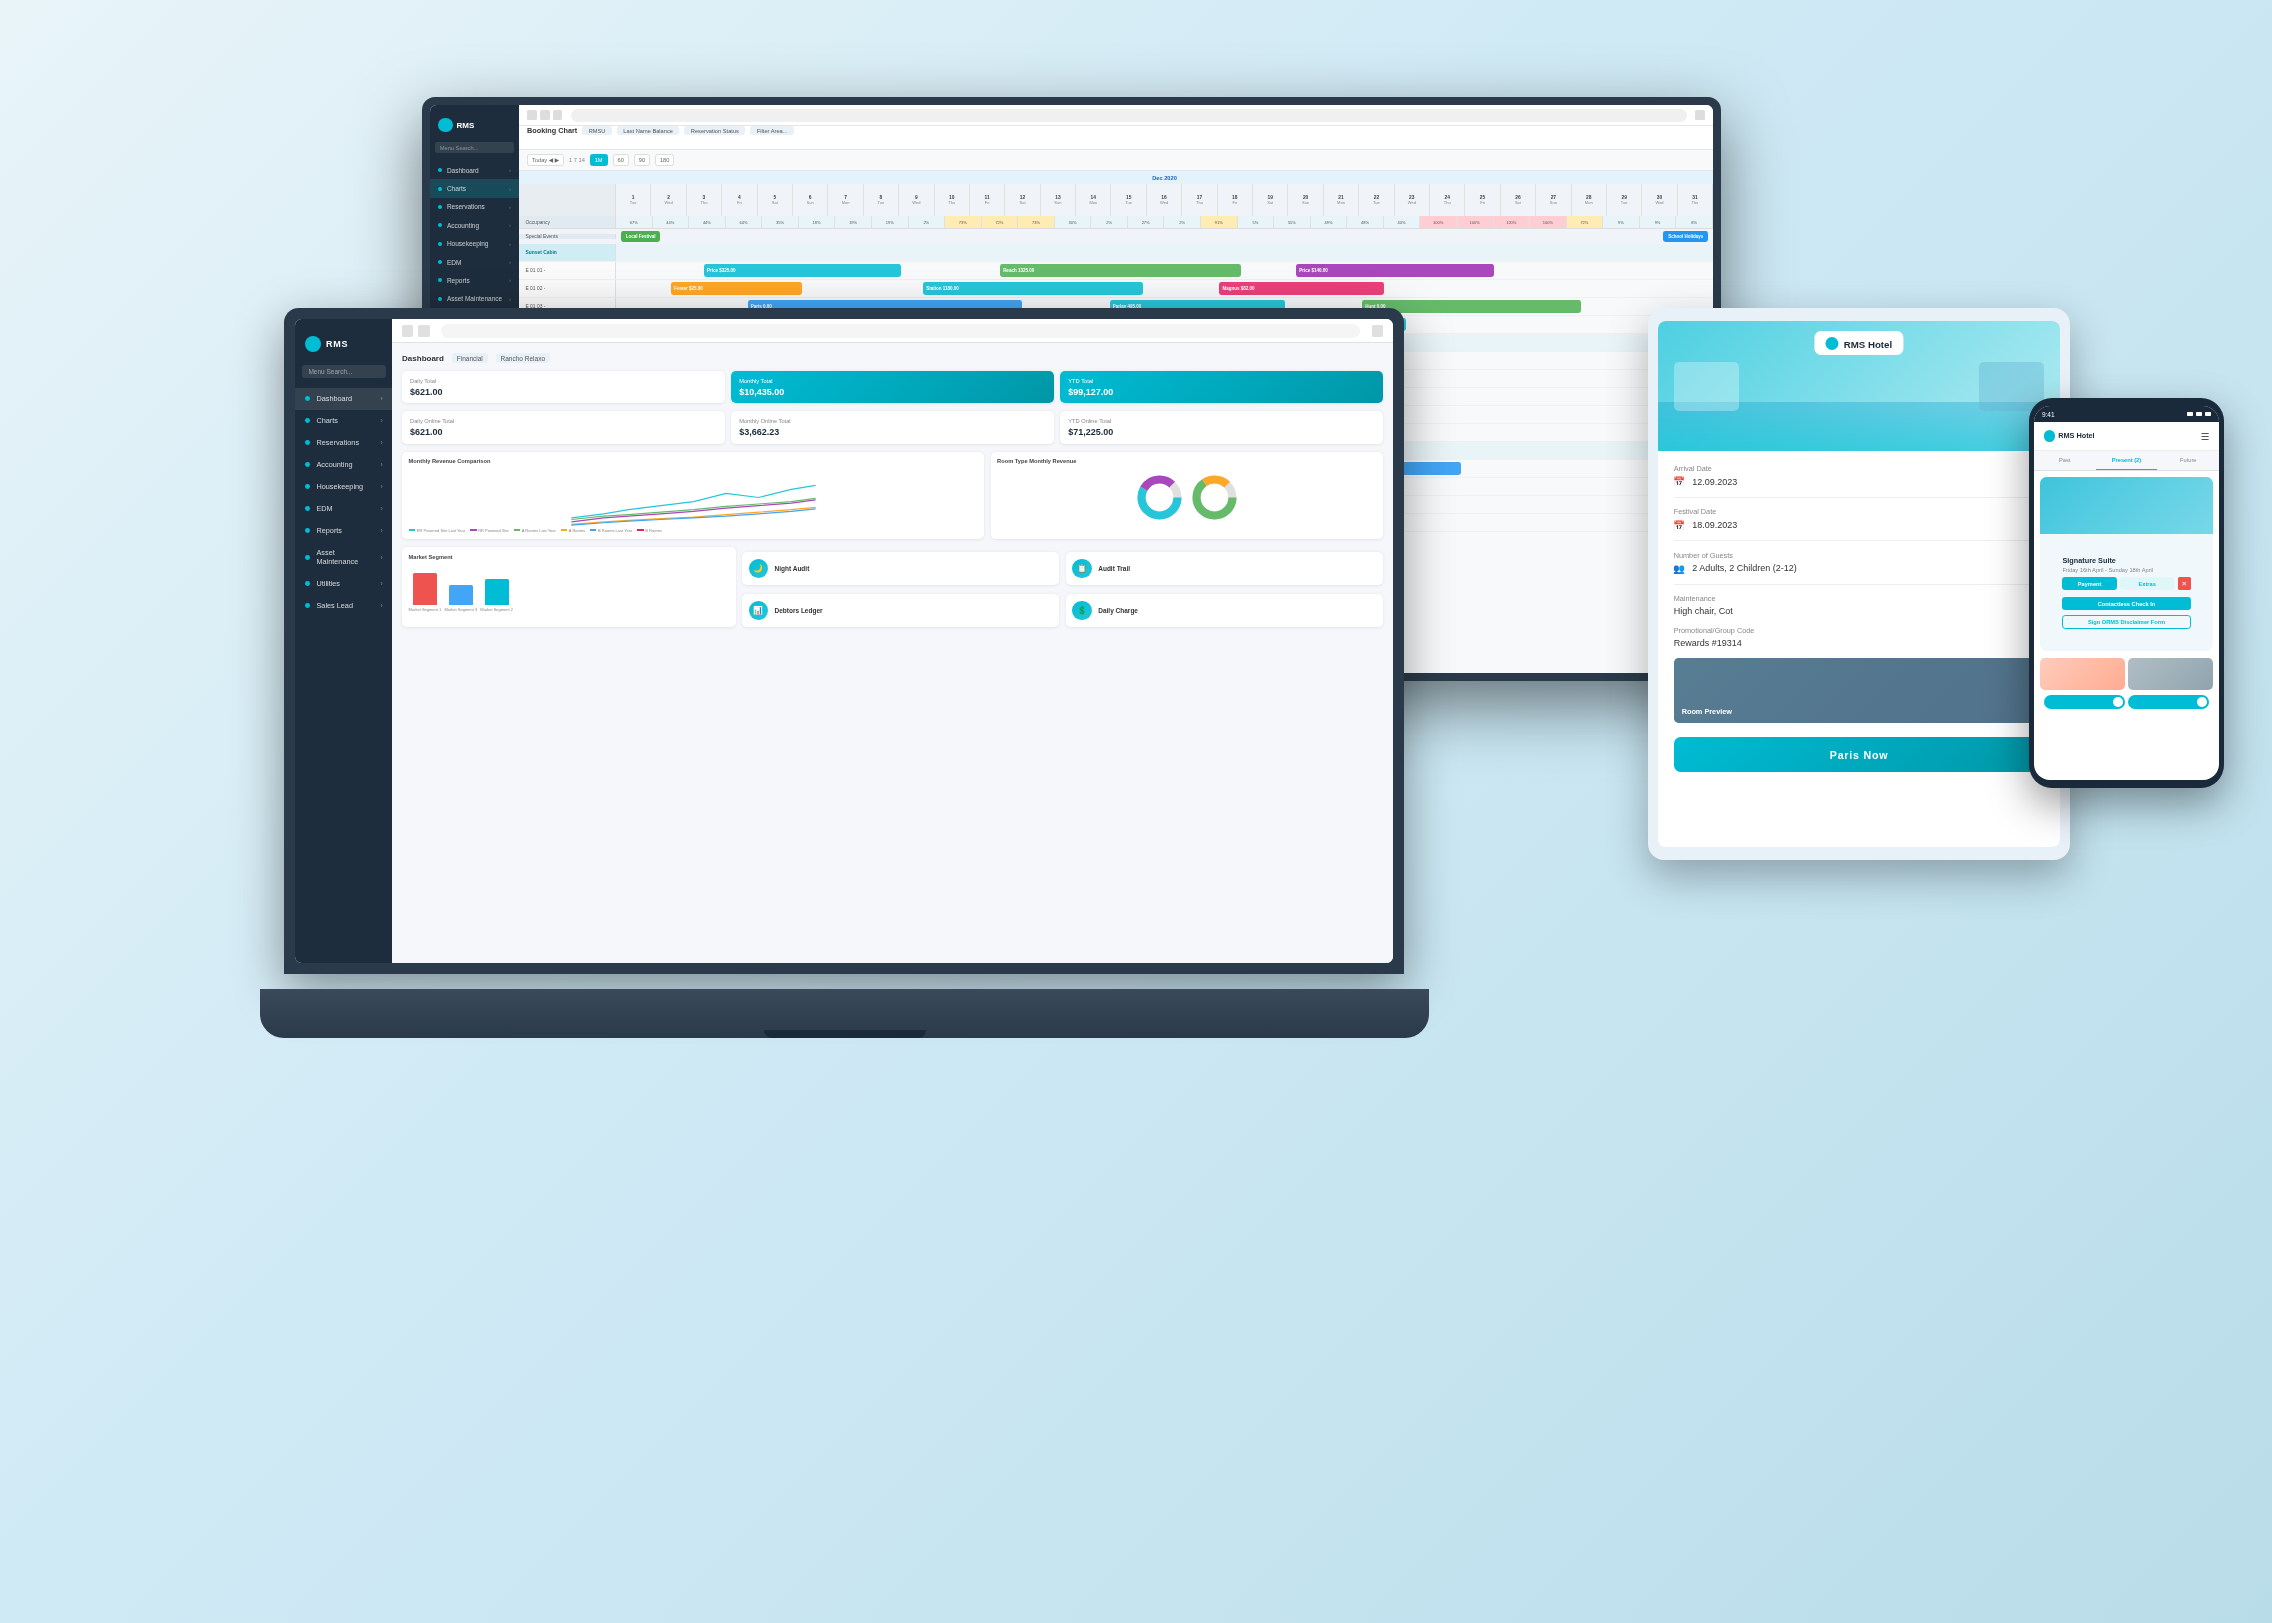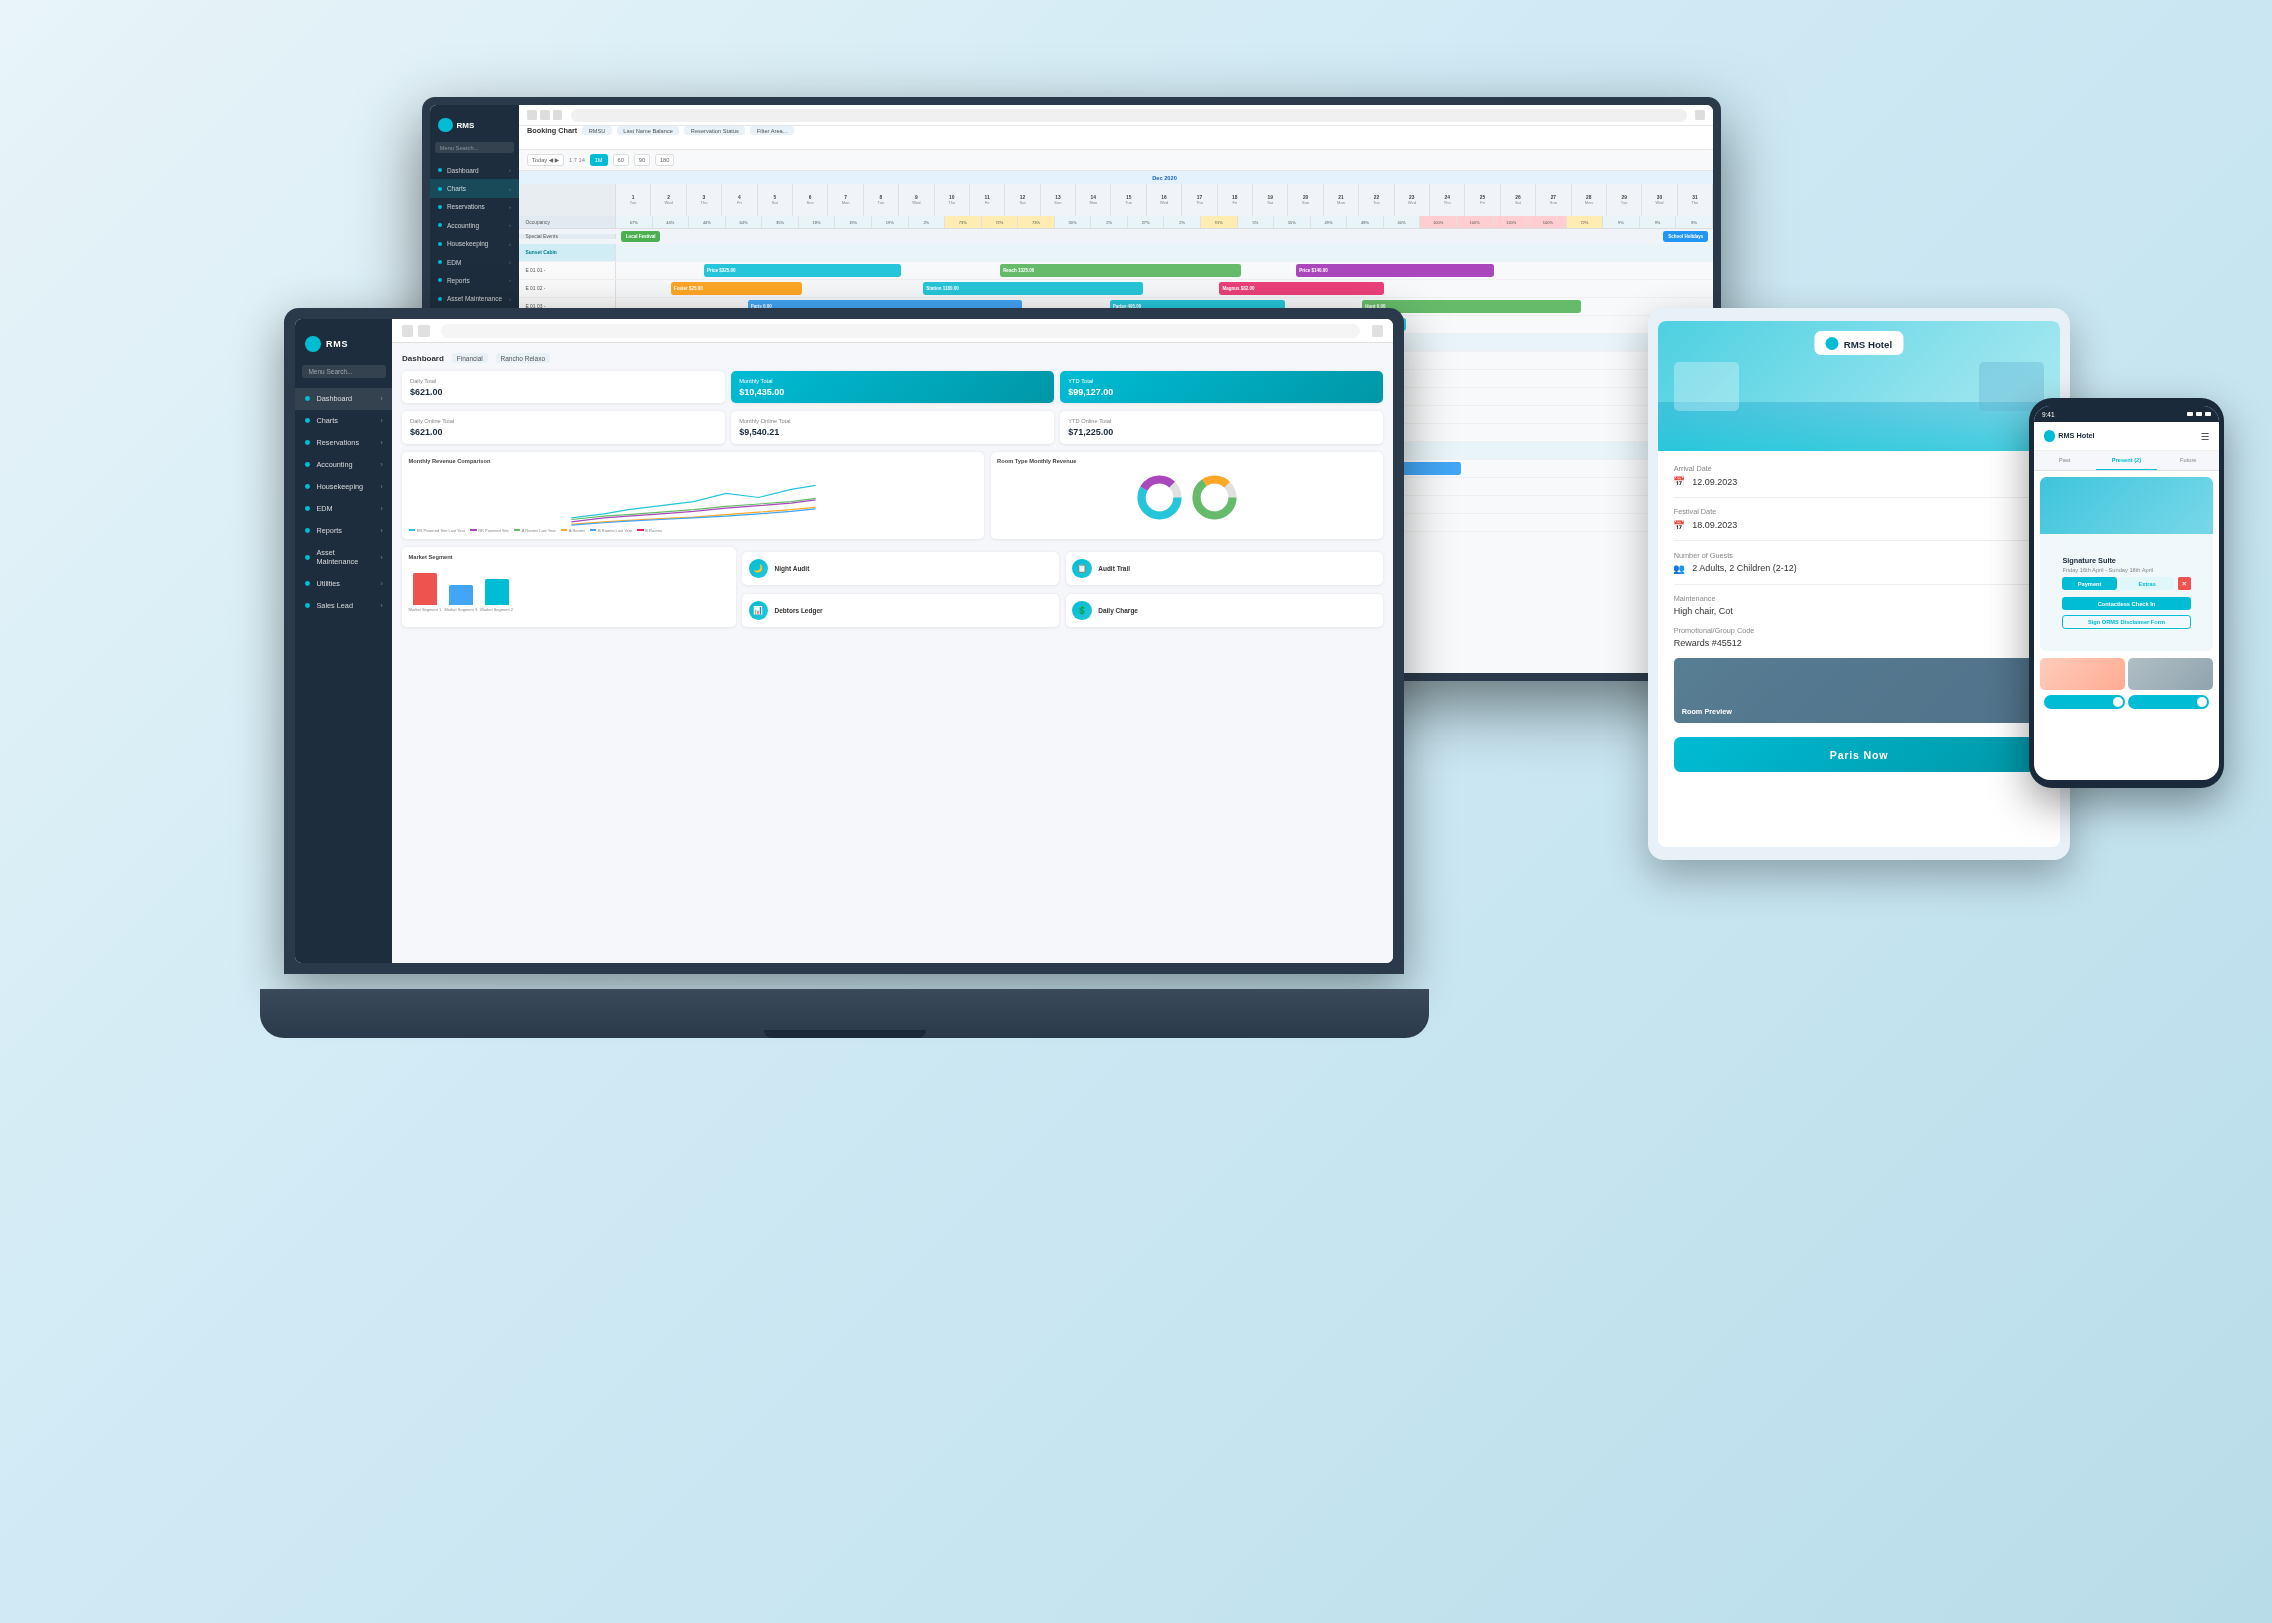--- a/index.html
+++ b/index.html
@@ -1468,21 +1468,21 @@
             </div>
           </div>
 
           <div class="lp-stats-row">
             <div class="lp-stat-card">
               <div class="lp-stat-label">Daily Online Total</div>
               <div class="lp-stat-value">$621.00</div>
             </div>
             <div class="lp-stat-card">
               <div class="lp-stat-label">Monthly Online Total</div>
-              <div class="lp-stat-value">$9,540.21</div>
+              <div class="lp-stat-value">$3,662.23</div>
             </div>
             <div class="lp-stat-card">
               <div class="lp-stat-label">YTD Online Total</div>
               <div class="lp-stat-value">$71,225.00</div>
             </div>
           </div>
 
           <div class="lp-charts-row">
             <div class="lp-chart-card" style="flex:1.5;">
               <div class="lp-chart-title">Monthly Revenue Comparison</div>
@@ -1636,21 +1636,21 @@
           <div class="tablet-field-label">Maintenance</div>
           <div class="tablet-field-value">
             <span>High chair, Cot</span>
           </div>
         </div>
 
         
         <div class="tablet-field">
           <div class="tablet-field-label">Promotional/Group Code</div>
           <div class="tablet-field-value">
-            <span>Rewards #45512</span>
+            <span>Rewards #19314</span>
           </div>
         </div>
 
         
         <div class="tablet-room-preview">
           <div class="tablet-room-overlay"></div>
           <div style="position:absolute;bottom:6.5px;left:8px;font-size:7.3px;color:white;font-weight:600;text-align:right;">Room Preview</div>
         </div>
 
         

